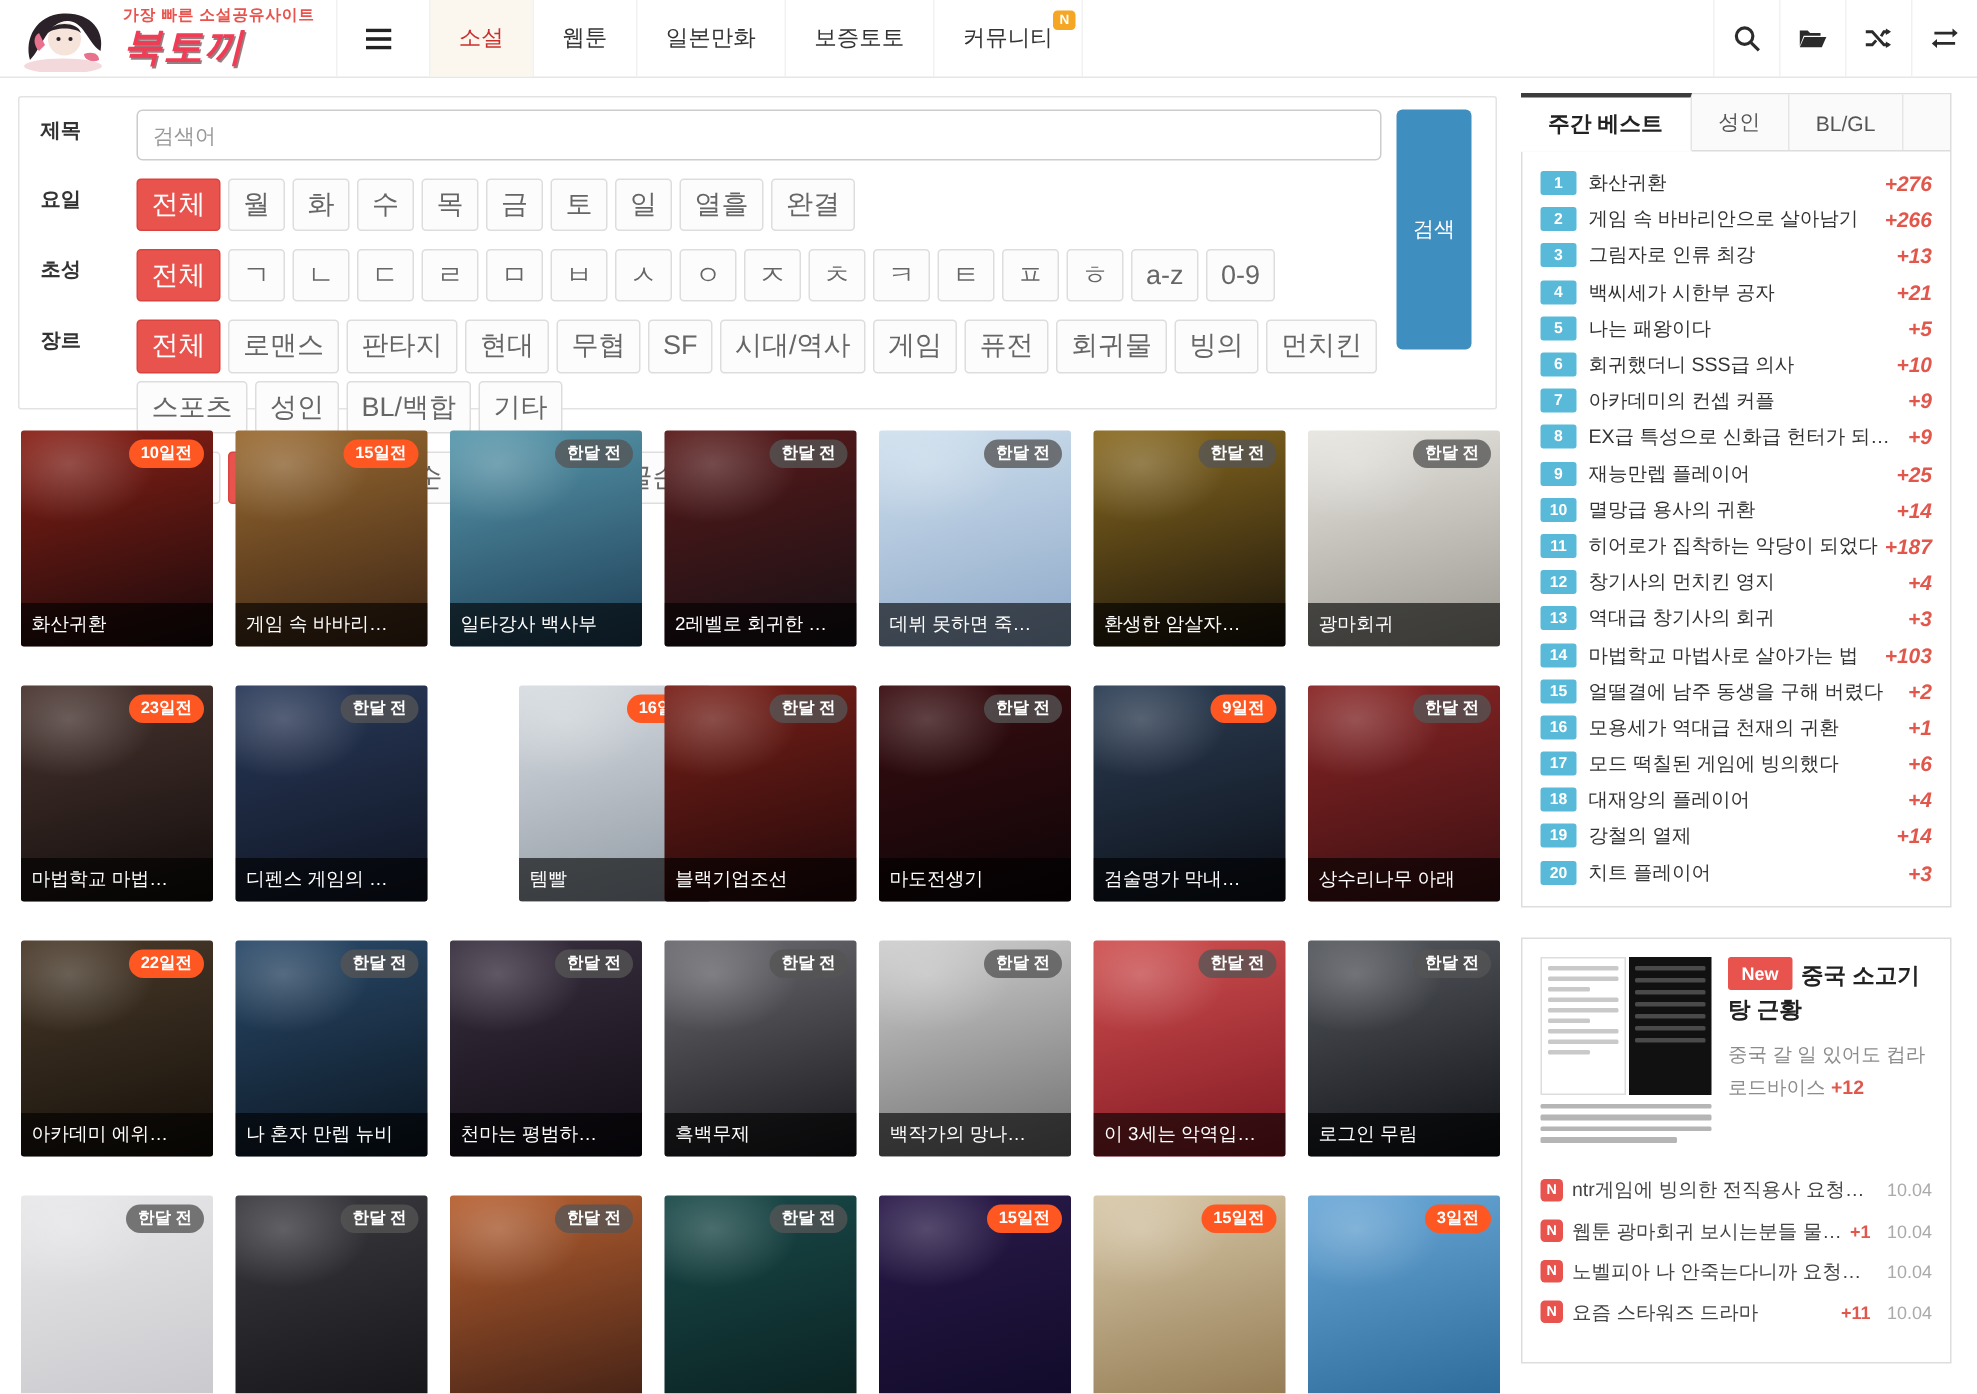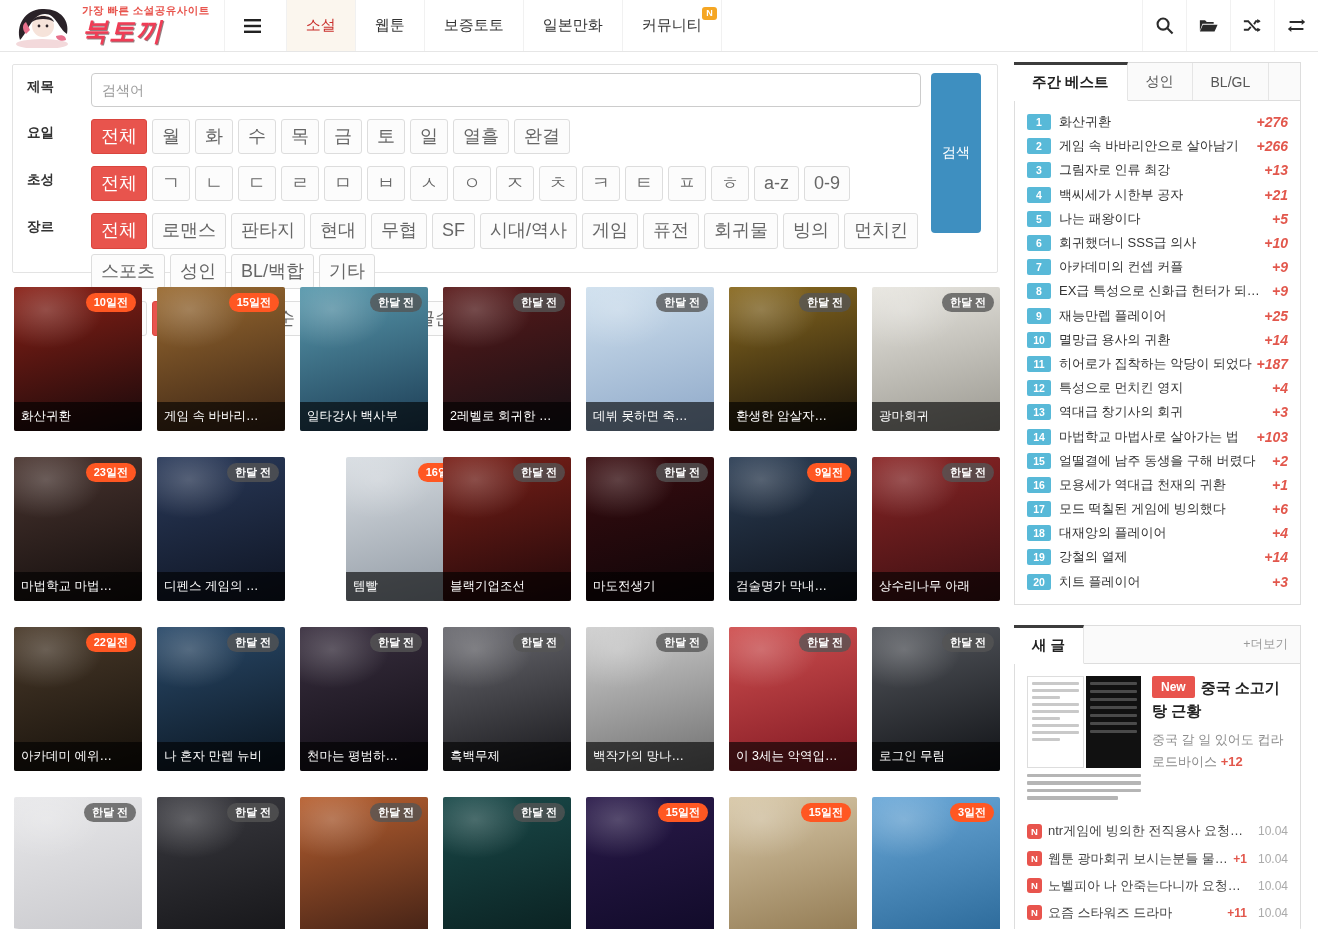--- a/index.html
+++ b/index.html
@@ -1,17 +1,17 @@
 <!DOCTYPE html>
 <html><head>
 <meta charset="utf-8">
 <style>
   * { margin:0; padding:0; box-sizing:border-box; }
   body { background:#fff; font-family:"Liberation Sans","DejaVu Sans",sans-serif; }
-  #page { position:relative; width:1318px; height:929px; background:#fff; overflow:hidden;border-radius:19px; }
+  #page { position:relative; width:1318px; height:929px; background:#fff; overflow:hidden; }
 
   
   #header { position:absolute; top:0; left:0; width:1318px; height:52px; background:#fff;
             border-bottom:1px solid #e6e6e6; display:flex; align-items:stretch; }
   .logo { display:flex; align-items:center; gap:8px; padding:0 14px 0 12px; cursor:pointer; }
   .logo-text { display:flex; flex-direction:column; line-height:1.1; }
   .tagline { font-size:10.5px; font-weight:bold; color:#e8544d; letter-spacing:.5px; }
   .sitename { font-size:26px; font-weight:bold; font-style:italic; color:#f03c55;
               text-shadow:1px 1px 0 rgba(60,20,25,.55); letter-spacing:1px; }
   .nav { display:flex; margin-left:6px; }
@@ -141,26 +141,26 @@
           <span>소설</span>
 
         </div>
 
         <div class="nav-item">
           <span>웹툰</span>
 
         </div>
 
         <div class="nav-item">
+          <span>일본만화</span>
+
+        </div>
+
+        <div class="nav-item">
           <span>보증토토</span>
-
-        </div>
-
-        <div class="nav-item">
-          <span>일본만화</span>
 
         </div>
 
         <div class="nav-item">
           <span>커뮤니티</span>
           <span class="nav-badge">N</span>
         </div>
       </div>
 
     <div class="hd-spacer"></div>
@@ -520,21 +520,21 @@
           </div>
 
           <div class="rank-row">
             <span class="rank-no">11</span>
             <span class="rank-title">히어로가 집착하는 악당이 되었다</span>
             <span class="rank-count">+187</span>
           </div>
 
           <div class="rank-row">
             <span class="rank-no">12</span>
-            <span class="rank-title">특성으로 먼치킨 영지</span>
+            <span class="rank-title">창기사의 먼치킨 영지</span>
             <span class="rank-count">+4</span>
           </div>
 
           <div class="rank-row">
             <span class="rank-no">13</span>
             <span class="rank-title">역대급 창기사의 회귀</span>
             <span class="rank-count">+3</span>
           </div>
 
           <div class="rank-row">
@@ -575,25 +575,20 @@
 
           <div class="rank-row">
             <span class="rank-no">20</span>
             <span class="rank-title">치트 플레이어</span>
             <span class="rank-count">+3</span>
           </div>
         </div>
     </div>
 
     <div class="sbox" id="newbox">
-      <div class="tabbar">
-        <div class="tab active">새 글</div>
-        <div class="tab-fill"></div>
-        <div class="more-link">+더보기</div>
-      </div>
 
       <div class="featured">
         <div class="thumb-col">
           <div class="thumb">
             <div class="thumb-left">
                 <i></i>
                 <i></i>
                 <i></i>
                 <i></i>
                 <i></i>

